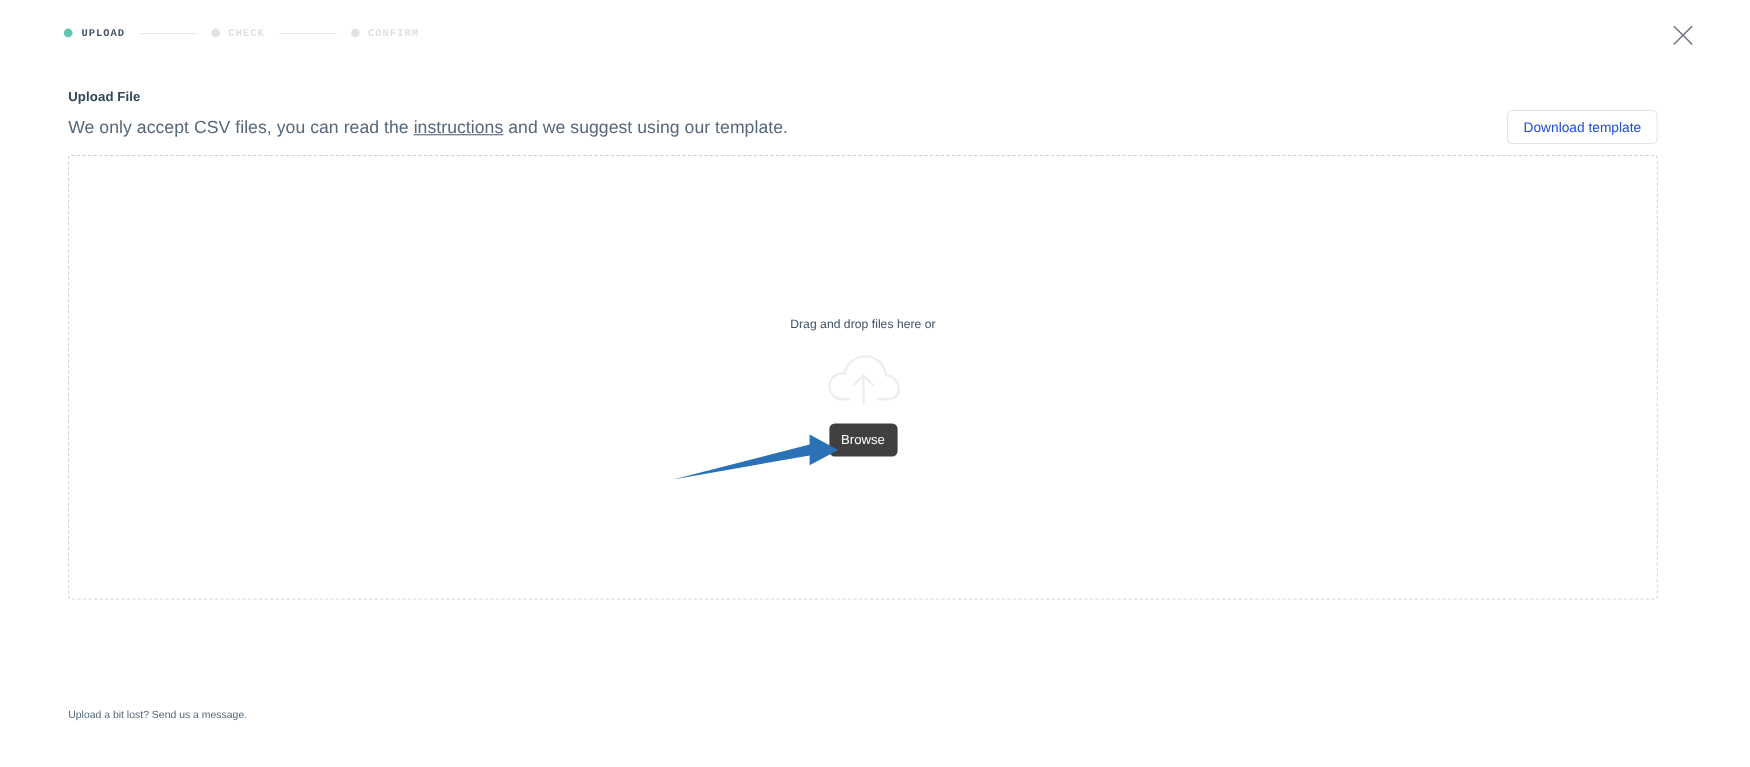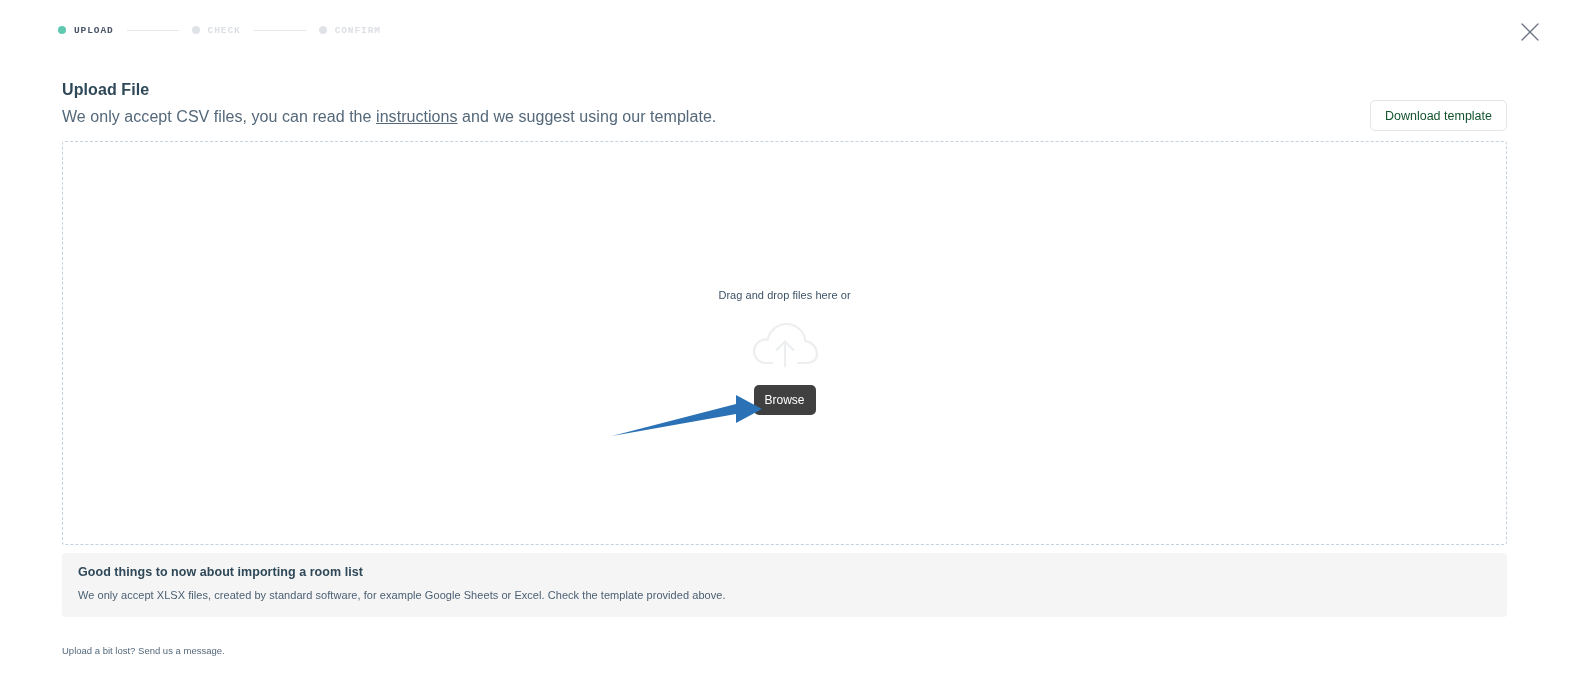--- a/index.html
+++ b/index.html
@@ -53,21 +53,21 @@
     width: 22px; height: 22px;
     cursor: pointer;
     color: #6b7280;
   }
   .close-btn svg { display: block; width: 22px; height: 22px; }
 
   
   .page-title {
     position: absolute;
     left: 62px; top: 81px;
-    font-size: 16px;
+    font-size: 12px;
     font-weight: bold;
     color: #2f4858;
     letter-spacing: 0.1px;
   }
   .subtitle {
     position: absolute;
     left: 62px; top: 108px;
     font-size: 16px;
     color: #54687a;
     letter-spacing: 0.05px;
@@ -83,21 +83,21 @@
     position: absolute;
     right: 84px; top: 100px;
     height: 31px;
     padding: 0 14px;
     display: flex;
     align-items: center;
     background: #ffffff;
     border: 1px solid #e1e4e8;
     border-radius: 5px;
     font-size: 12.5px;
-    color: #14532d;
+    color: #1d4ed8;
     font-family: "Liberation Sans", sans-serif;
     cursor: pointer;
     white-space: nowrap;
   }
 
   
   .dropzone {
     position: absolute;
     left: 62px; top: 141px;
     width: 1445px; height: 404px;
@@ -231,22 +231,18 @@
       <button class="browse-btn">Browse</button>
     </div>
   </div>
 
   <div class="arrow-annotation">
     <svg viewBox="0 0 160 50" fill="#2a72b5">
       <path d="M2 44 L126 12 L126 3 L152 17 L126 31 L126 22 Z"></path>
     </svg>
   </div>
 
-  <div class="info-panel">
-    <div class="info-title">Good things to now about importing a room list</div>
-    <div class="info-body">We only accept XLSX files, created by standard software, for example Google Sheets or Excel. Check the template provided above.</div>
-  </div>
 
   <div class="footer">
     <span>Upload a bit lost? Send us a </span><a>message.</a>
   </div>
 
 </div>
 
 </body></html>

